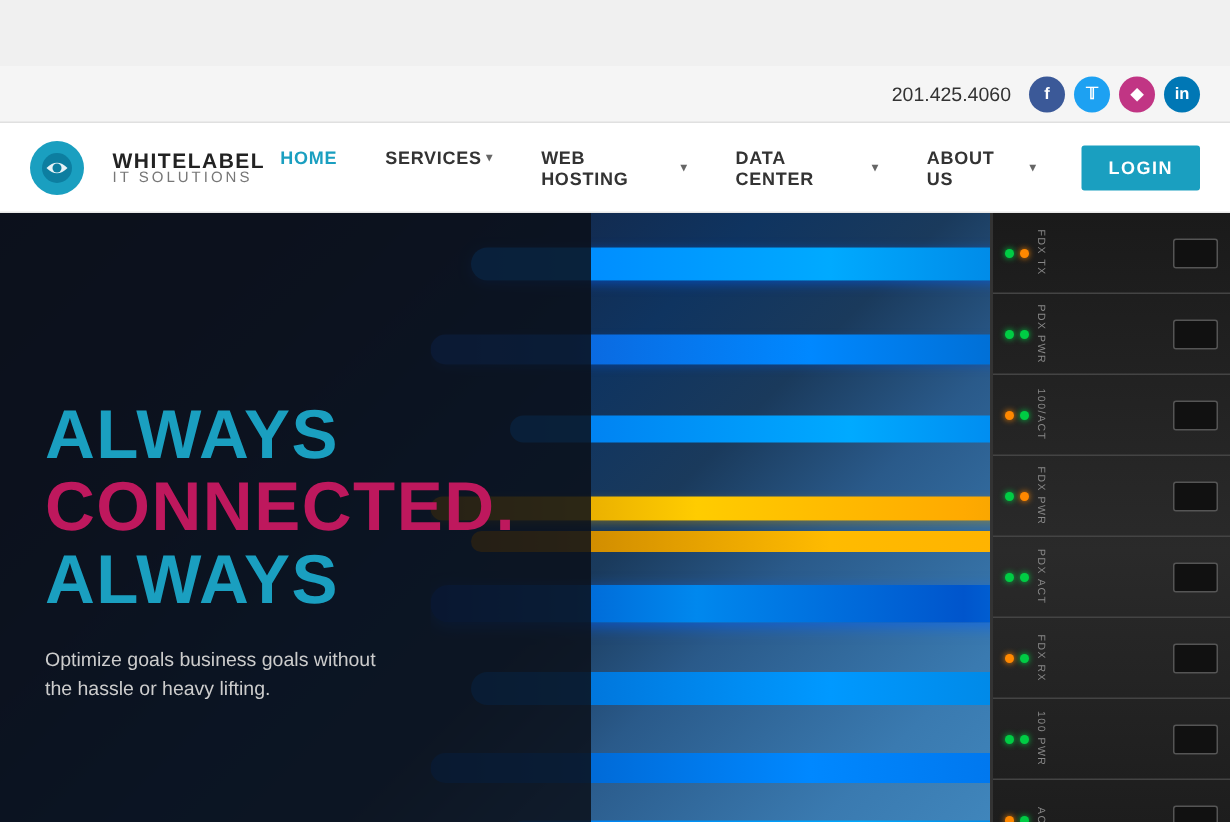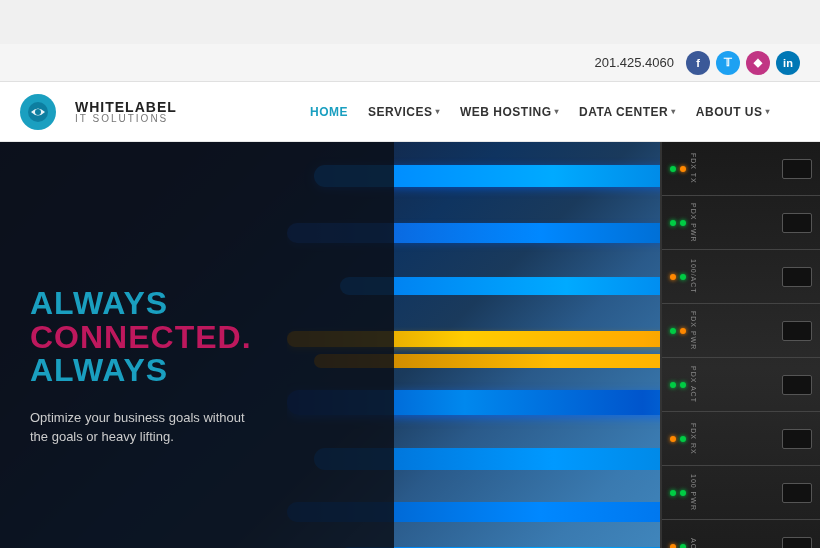--- a/index.html
+++ b/index.html
@@ -89,21 +89,21 @@
     }
     .logo-sub {
       font-size: 10px;
       color: #777;
       letter-spacing: 2px;
       text-transform: uppercase;
     }
     .nav-links {
       display: flex;
       align-items: flex-start;
-      gap: 0;
+      gap: 12px;
       margin-left: auto;
       margin-right: 20px;
     }
     .nav-link {
       font-size: 12px;
       font-weight: 600;
       color: #333;
       text-decoration: none;
       padding: 6px 10px;
       display: flex;
@@ -290,21 +290,21 @@
       position: absolute;
       top: 0; left: 0;
       width: 42%;
       height: 100%;
       display: flex;
       flex-direction: column;
       justify-content: center;
       padding: 40px 30px 40px 30px;
     }
     .hero-title {
-      font-size: 32px;
+      font-size: 46px;
       font-weight: 900;
       line-height: 1.05;
       text-transform: uppercase;
       letter-spacing: 1px;
       margin-bottom: 20px;
     }
     .hero-title .line1 { color: #1a9fc0; }
     .hero-title .line2 { color: #be185d; }
     .hero-title .line3 { color: #1a9fc0; }
     .hero-title .line4 { color: white; }
@@ -358,20 +358,21 @@
     <a class="nav-link">
       <span>DATA CENTER</span>
       <span class="chevron">▾</span>
     </a>
     <a class="nav-link">
       <span>ABOUT US</span>
       <span class="chevron">▾</span>
     </a>
   </div>
 
+  <button class="login-btn">LOGIN</button>
 </nav>
 
 <section class="hero">
 
   <div class="hero-bg"></div>
 
   <div class="cables-visual">
 
     <div class="cable-group blue-cable-1"></div>
     <div class="cable-group blue-cable-2"></div>
@@ -437,15 +438,15 @@
   </div>
 
   <div class="hero-overlay"></div>
 
   <div class="hero-content">
     <h1 class="hero-title">
       <span class="line1">ALWAYS</span><br>
       <span class="line2">CONNECTED.</span><br>
       <span class="line3">ALWAYS</span><br>
     </h1>
-    <p class="hero-subtitle">Optimize your business goals without the goals or heavy lifting.</p>
+    <p class="hero-subtitle">Optimize goals business goals without the hassle or heavy lifting.</p>
   </div>
 </section>
 
 </body></html>

